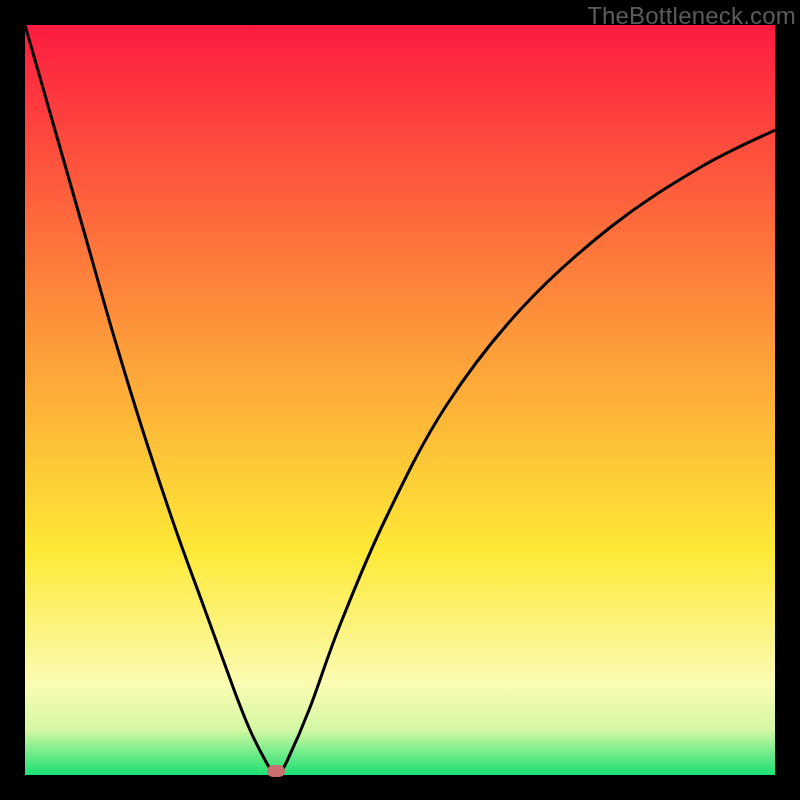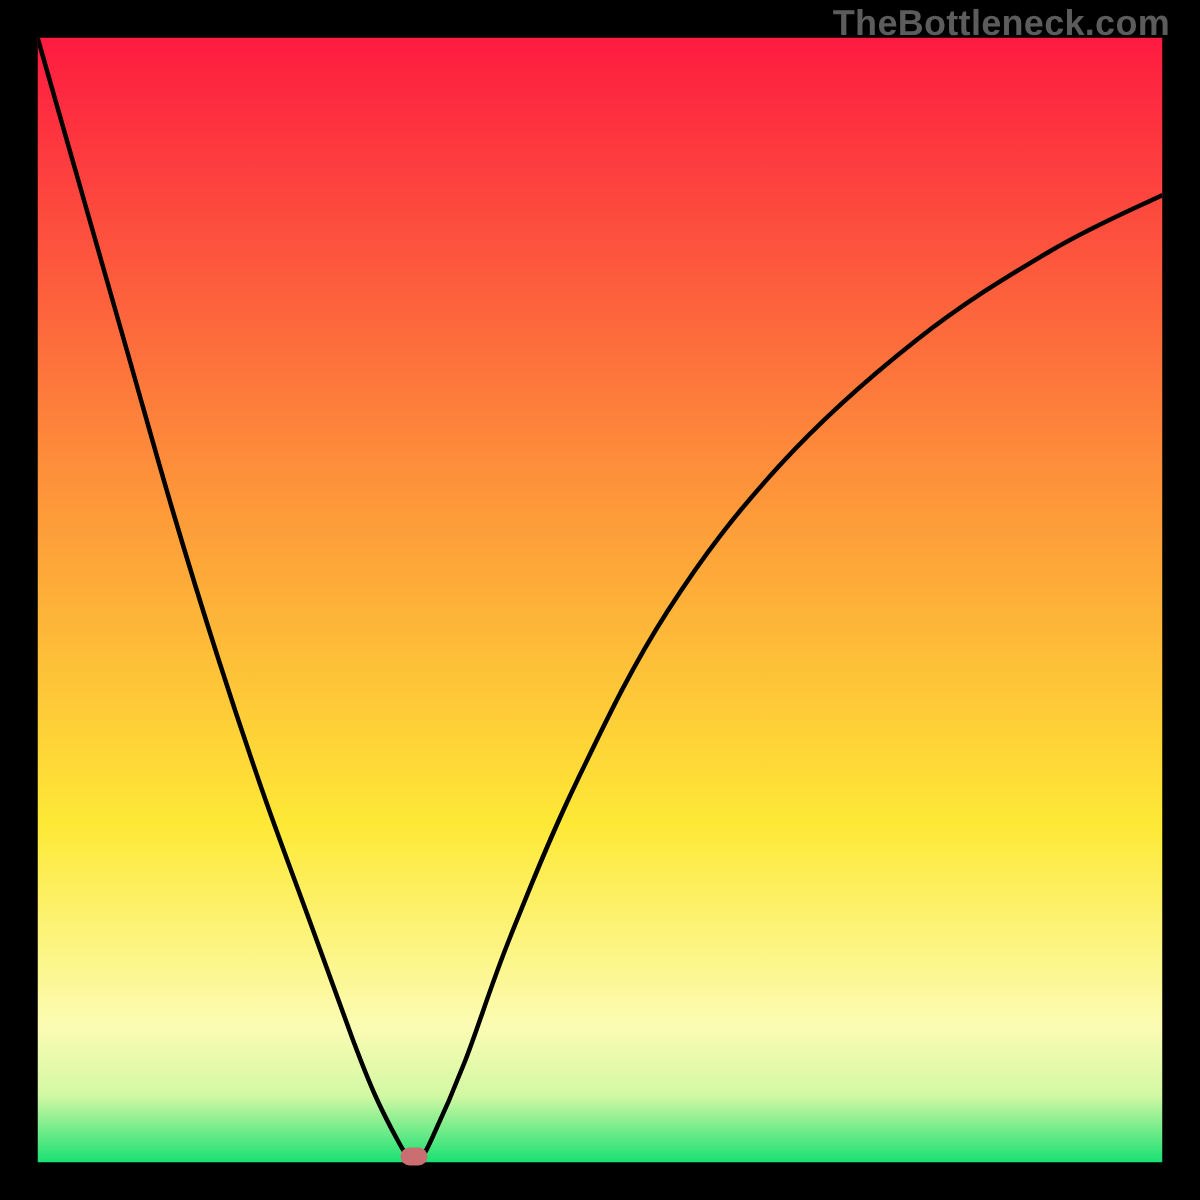--- a/index.html
+++ b/index.html
@@ -22,24 +22,24 @@
   .gradient {
     position: absolute;
     left: 0;
     top: 0;
     width: 100%;
     height: 100%;
   }
   .watermark {
     position: absolute;
     top: 2px;
-    right: 20px;
+    right: 4px;
     color: #5c5c5c;
     font-size: 24px;
-    font-weight: 700;
+    font-weight: 400;
     letter-spacing: 0.2px;
     margin-left: 37px;
   }
   .curve {
     position: absolute;
     left: 0;
     top: 0;
     width: 100%;
     height: 100%;
     pointer-events: none;

